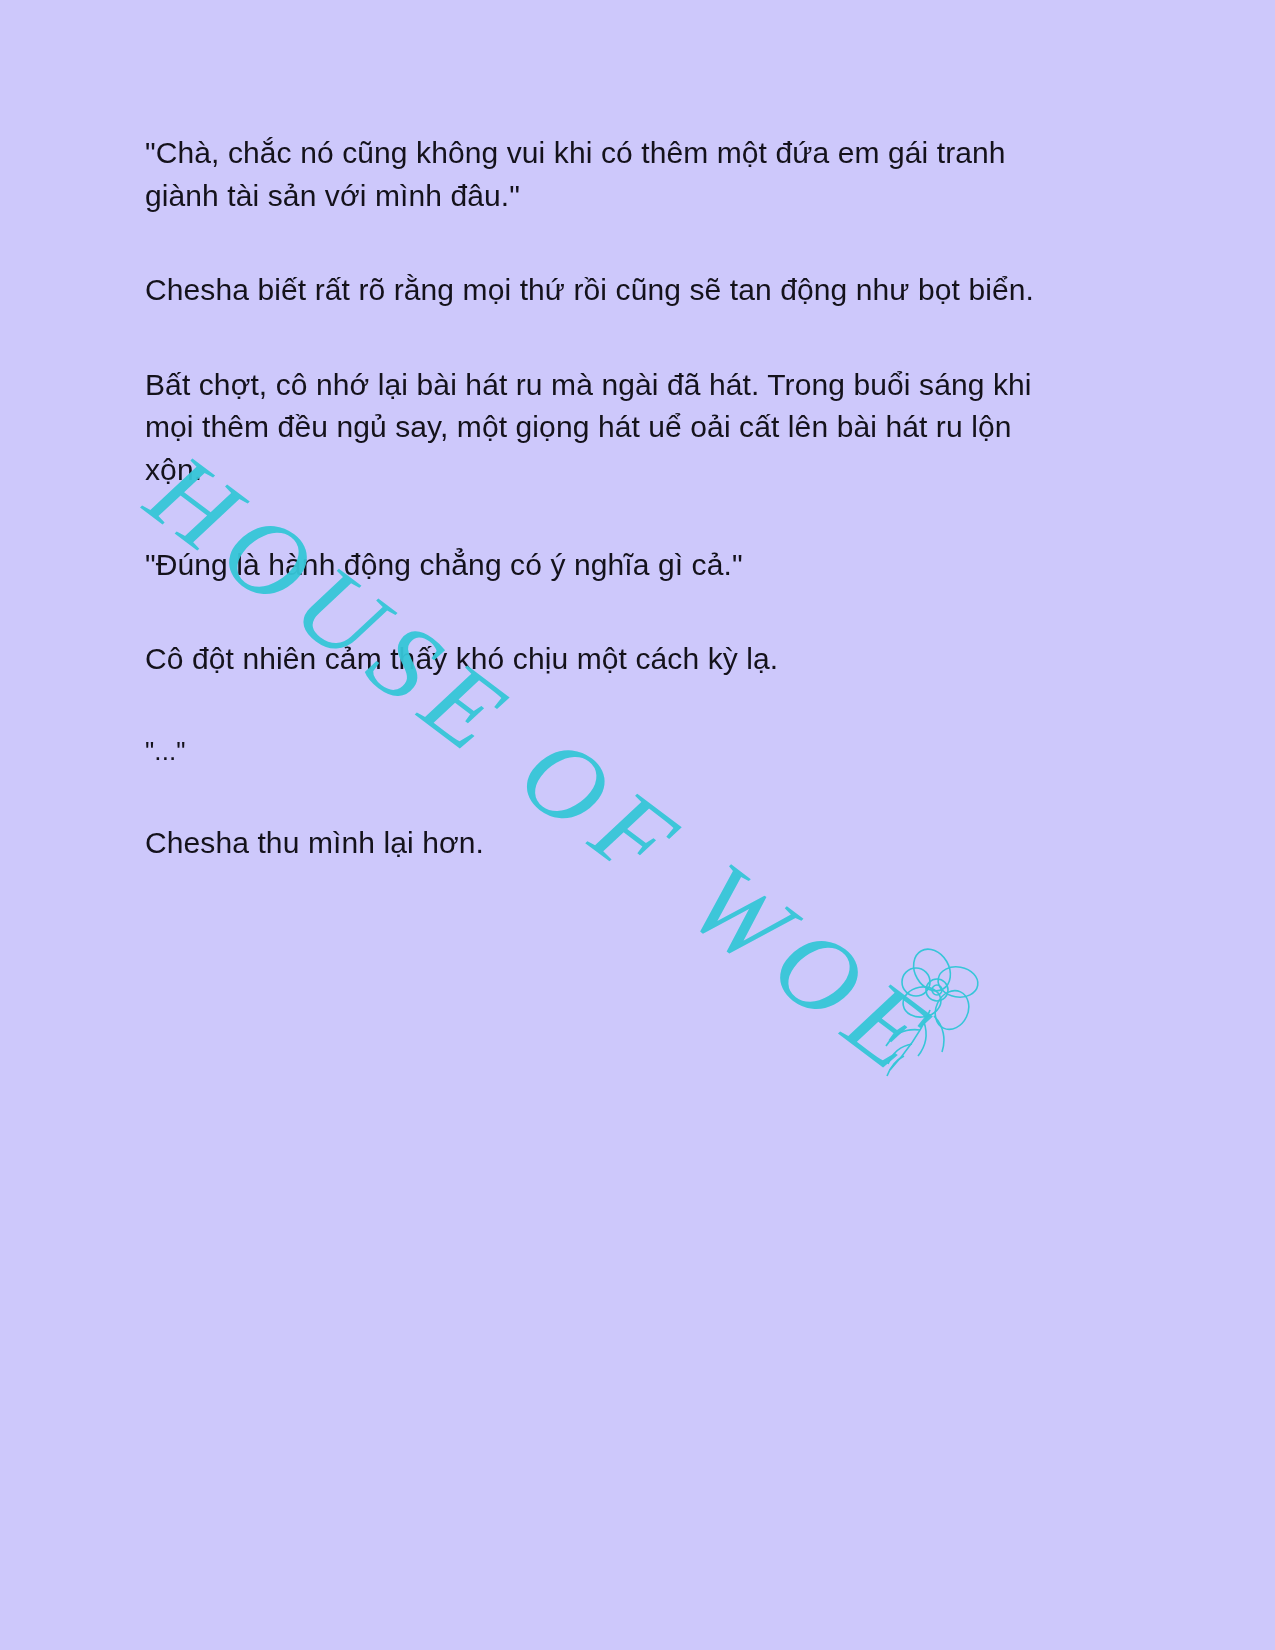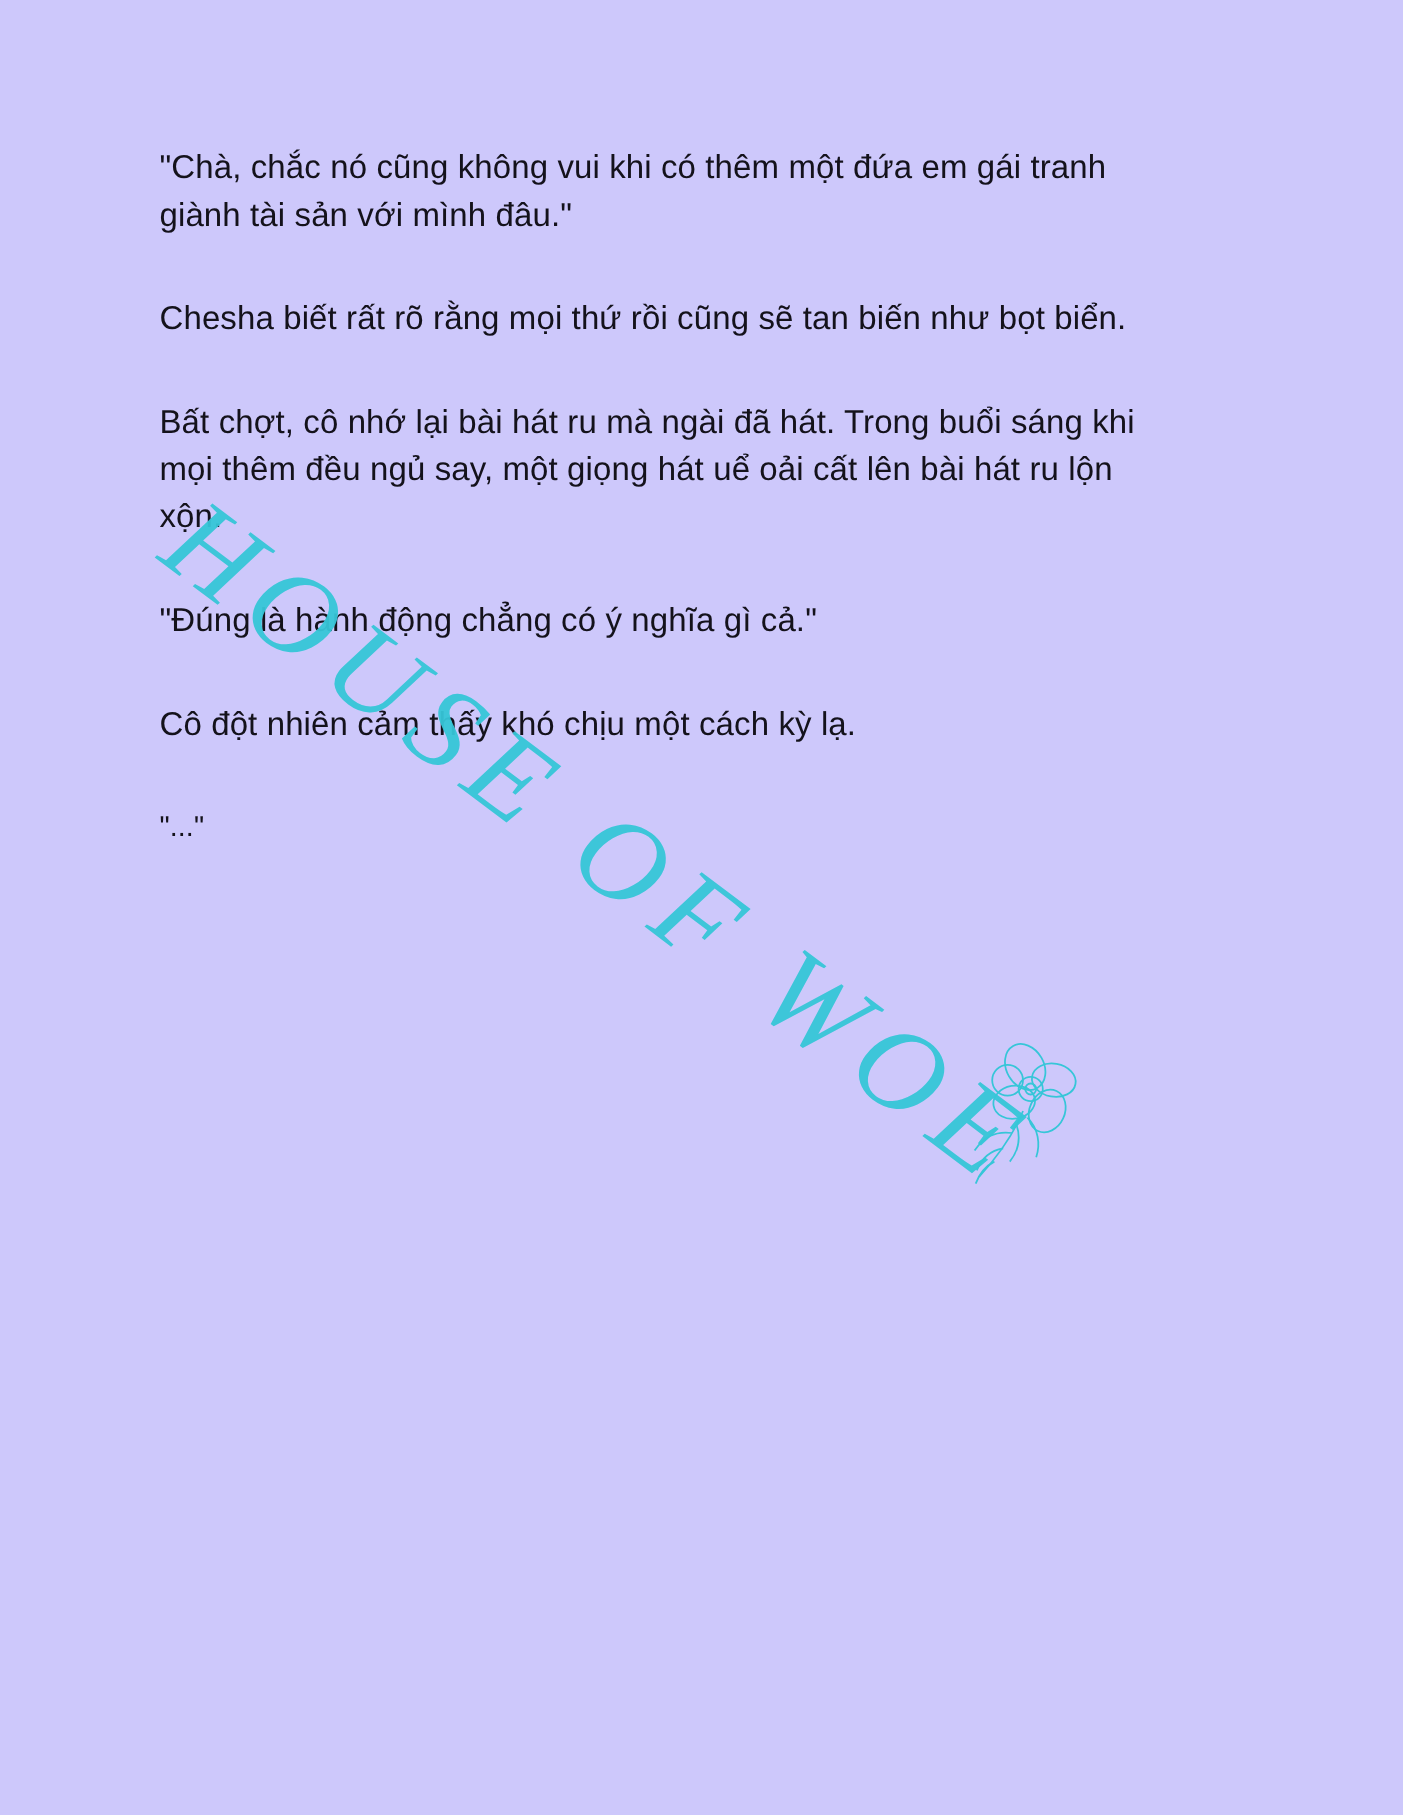--- a/index.html
+++ b/index.html
@@ -85,25 +85,26 @@
     display: block;
   }
 </style>
 </head>
 <body>
 
 <div id="page">
 
   <div id="text-column">
     <p class="para">"Chà, chắc nó cũng không vui khi có thêm một đứa em gái tranh giành tài sản với mình đâu."</p>
-    <p class="para">Chesha biết rất rõ rằng mọi thứ rồi cũng sẽ tan biến như bọt biển.</p>
+    <p class="para">Chesha biết rất rõ rằng mọi thứ rồi cũng sẽ tan động như bọt biển.</p>
     <p class="para">Bất chợt, cô nhớ lại bài hát ru mà ngài đã hát. Trong buổi sáng khi mọi thêm đều ngủ say, một giọng hát uể oải cất lên bài hát ru lộn xộn.</p>
     <p class="para">"Đúng là hành động chẳng có ý nghĩa gì cả."</p>
     <p class="para">Cô đột nhiên cảm thấy khó chịu một cách kỳ lạ.</p>
     <p class="para ellipsis">"..."</p>
+    <p class="para">Chesha thu mình lại hơn.</p>
   </div>
 
   <div id="watermark">
     <div id="watermark-text">HOUSE OF WOE</div>
     <div id="watermark-flower">
       <svg viewBox="0 0 150 160" fill="none" stroke="#36c6d8" stroke-width="1.6">
         <ellipse cx="72" cy="40" rx="17" ry="22" transform="rotate(-30 72 40)"></ellipse>
         <ellipse cx="98" cy="52" rx="20" ry="15" transform="rotate(10 98 52)"></ellipse>
         <ellipse cx="92" cy="80" rx="16" ry="20" transform="rotate(25 92 80)"></ellipse>
         <ellipse cx="62" cy="72" rx="19" ry="15" transform="rotate(-10 62 72)"></ellipse>

